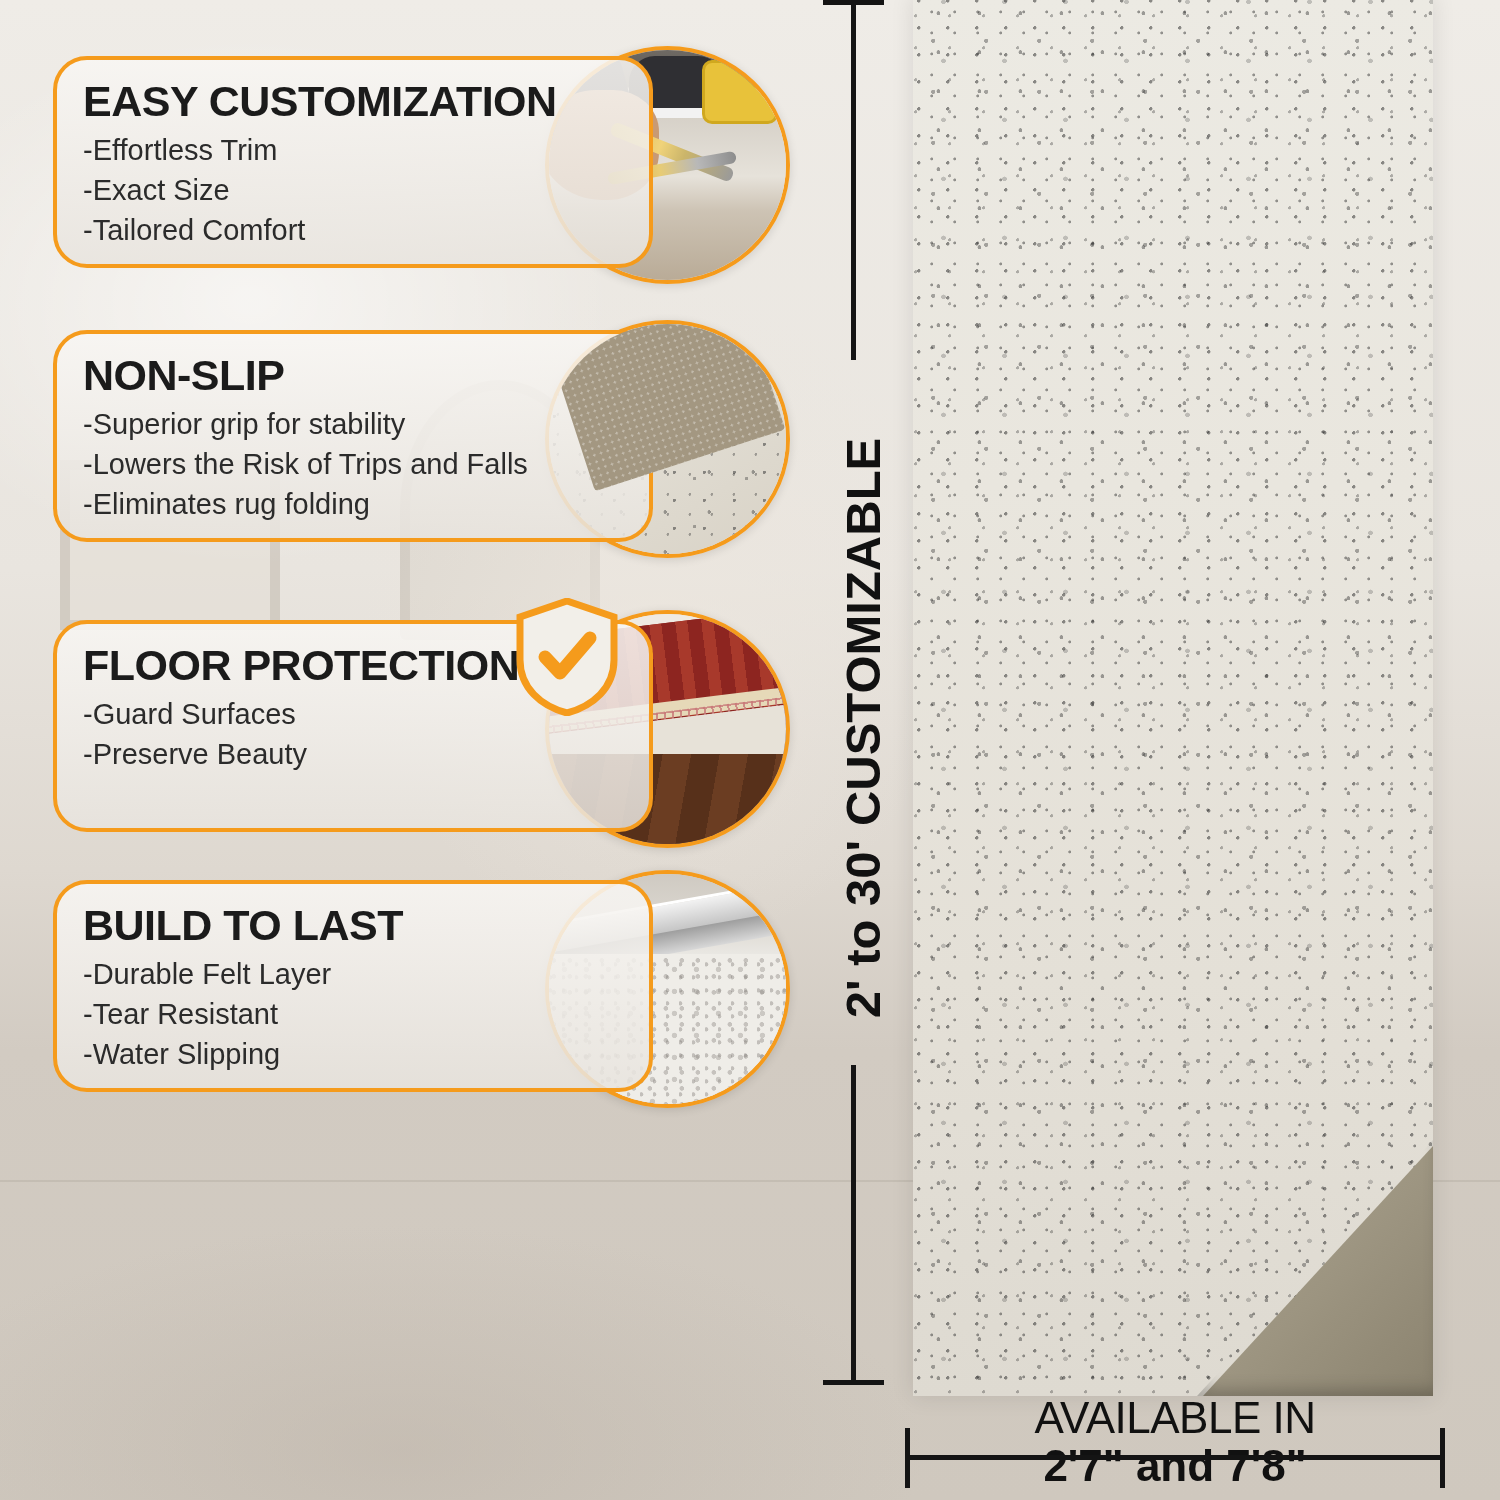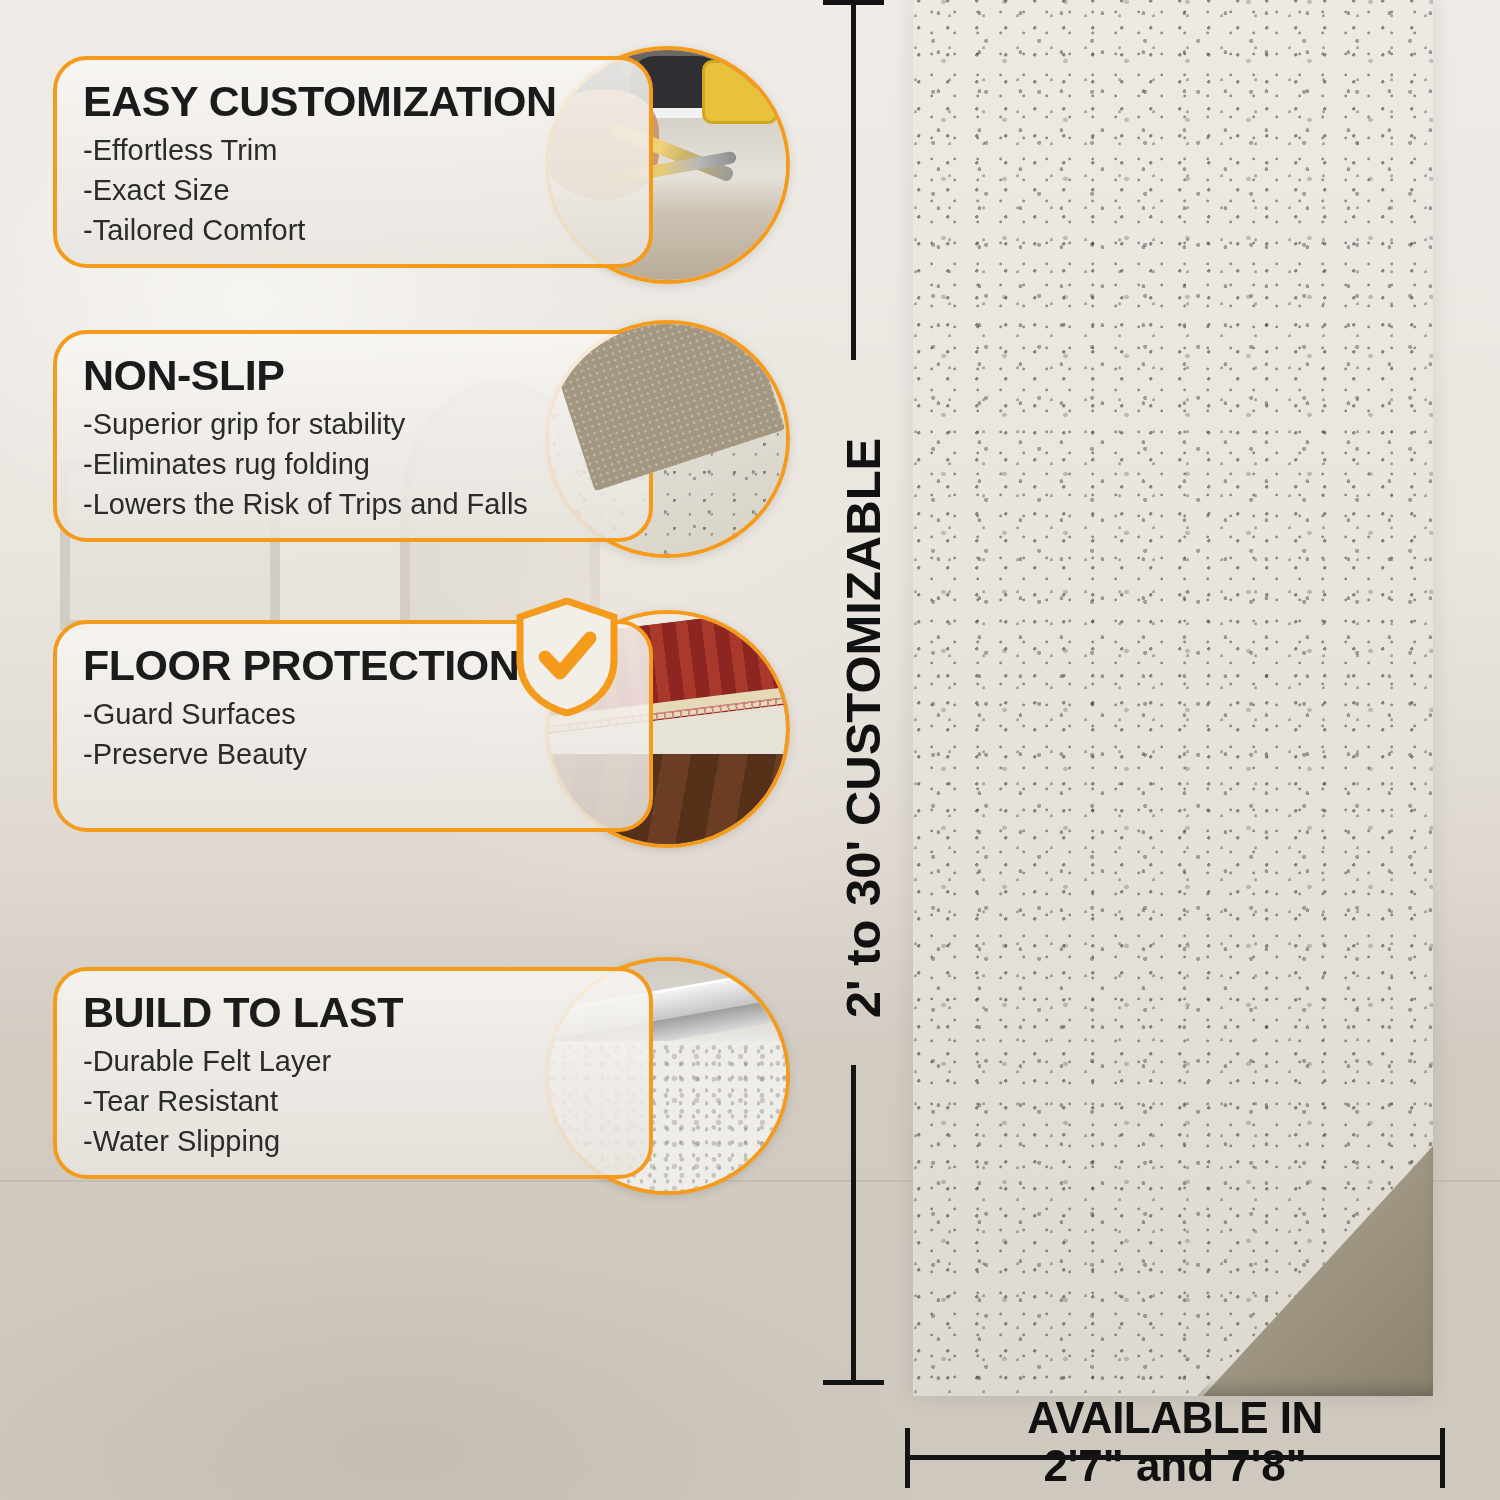--- a/index.html
+++ b/index.html
@@ -405,21 +405,21 @@
   
   .bottom-label {
     position: absolute;
     left: 905px;
     top: 1395px;
     width: 540px;
     text-align: center;
   }
   .bottom-label .l1 {
     font-size: 44px;
-    font-weight: bold;
+    font-weight: normal;
     color: #111;
     line-height: 1.06;
     letter-spacing: -0.5px;
   }
   .bottom-label .l2 {
     font-size: 44px;
     font-weight: bold;
     color: #111;
     line-height: 1.1;
   }
@@ -476,22 +476,22 @@
   <div class="feature" style="top:290px;">
     <div class="photo">
       <div class="photo-inner p2">
         <div class="flap"></div>
       </div>
     </div>
     <div class="card">
       <h2>NON-SLIP</h2>
       <ul>
         <li>-Superior grip for stability</li>
+        <li>-Lowers the Risk of Trips and Falls</li>
         <li>-Eliminates rug folding</li>
-        <li>-Lowers the Risk of Trips and Falls</li>
       </ul>
     </div>
   </div>
 
   <div class="feature" style="top:580px;">
     <div class="photo">
       <div class="photo-inner p3">
         <div class="rug"></div>
         <div class="rug-border"></div>
         <div class="grid"></div>
@@ -505,21 +505,21 @@
     </svg>
     <div class="card">
       <h2>FLOOR PROTECTION</h2>
       <ul>
         <li>-Guard Surfaces</li>
         <li>-Preserve Beauty</li>
       </ul>
     </div>
   </div>
 
-  <div class="feature" style="top:927px;">
+  <div class="feature" style="top:840px;">
     <div class="photo">
       <div class="photo-inner p4">
         <div class="rail"></div>
         <div class="rail2"></div>
         <div class="shag"></div>
       </div>
     </div>
     <div class="card">
       <h2>BUILD TO LAST</h2>
       <ul>

